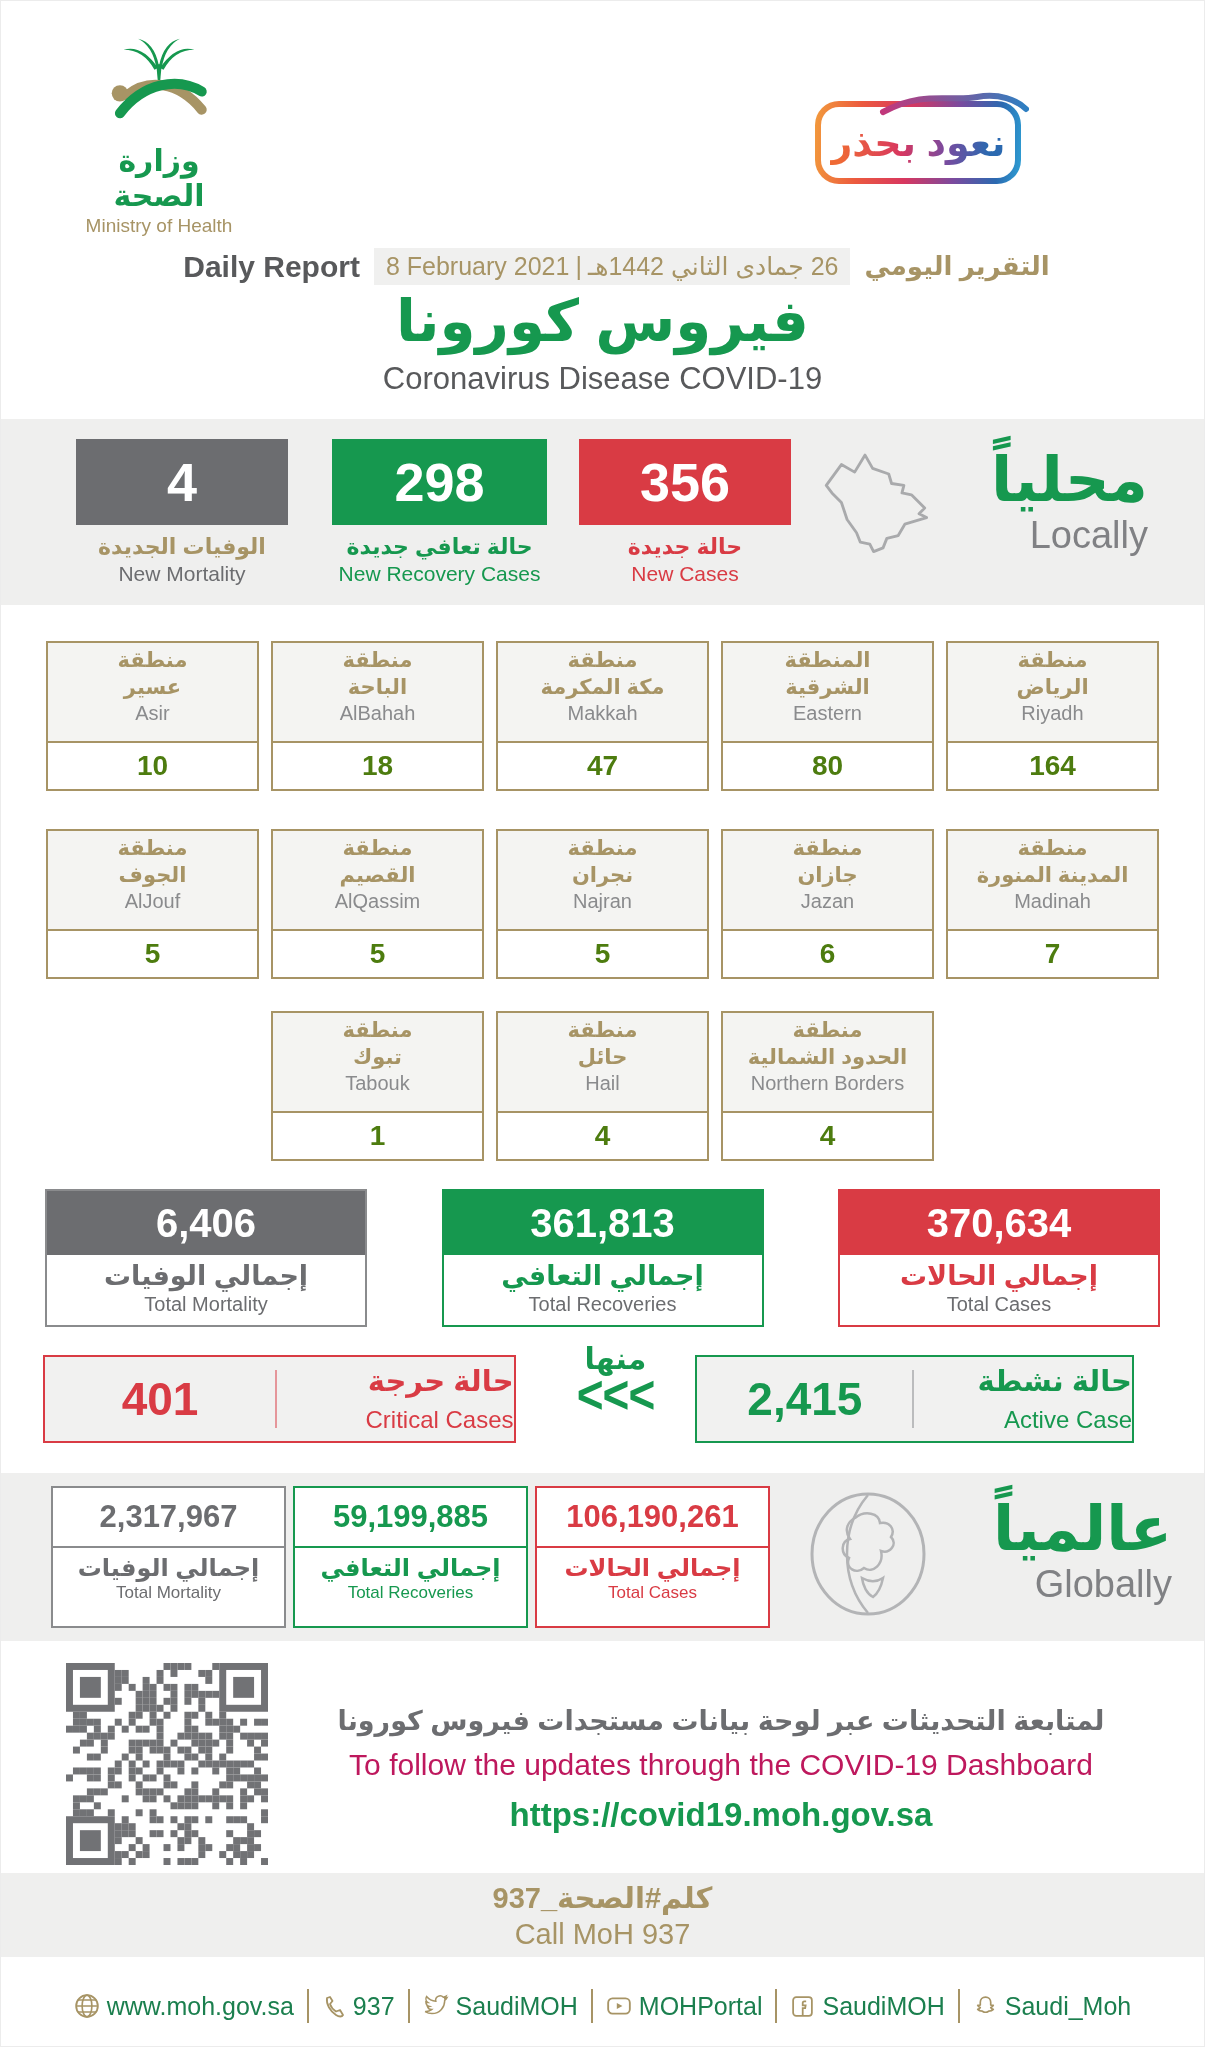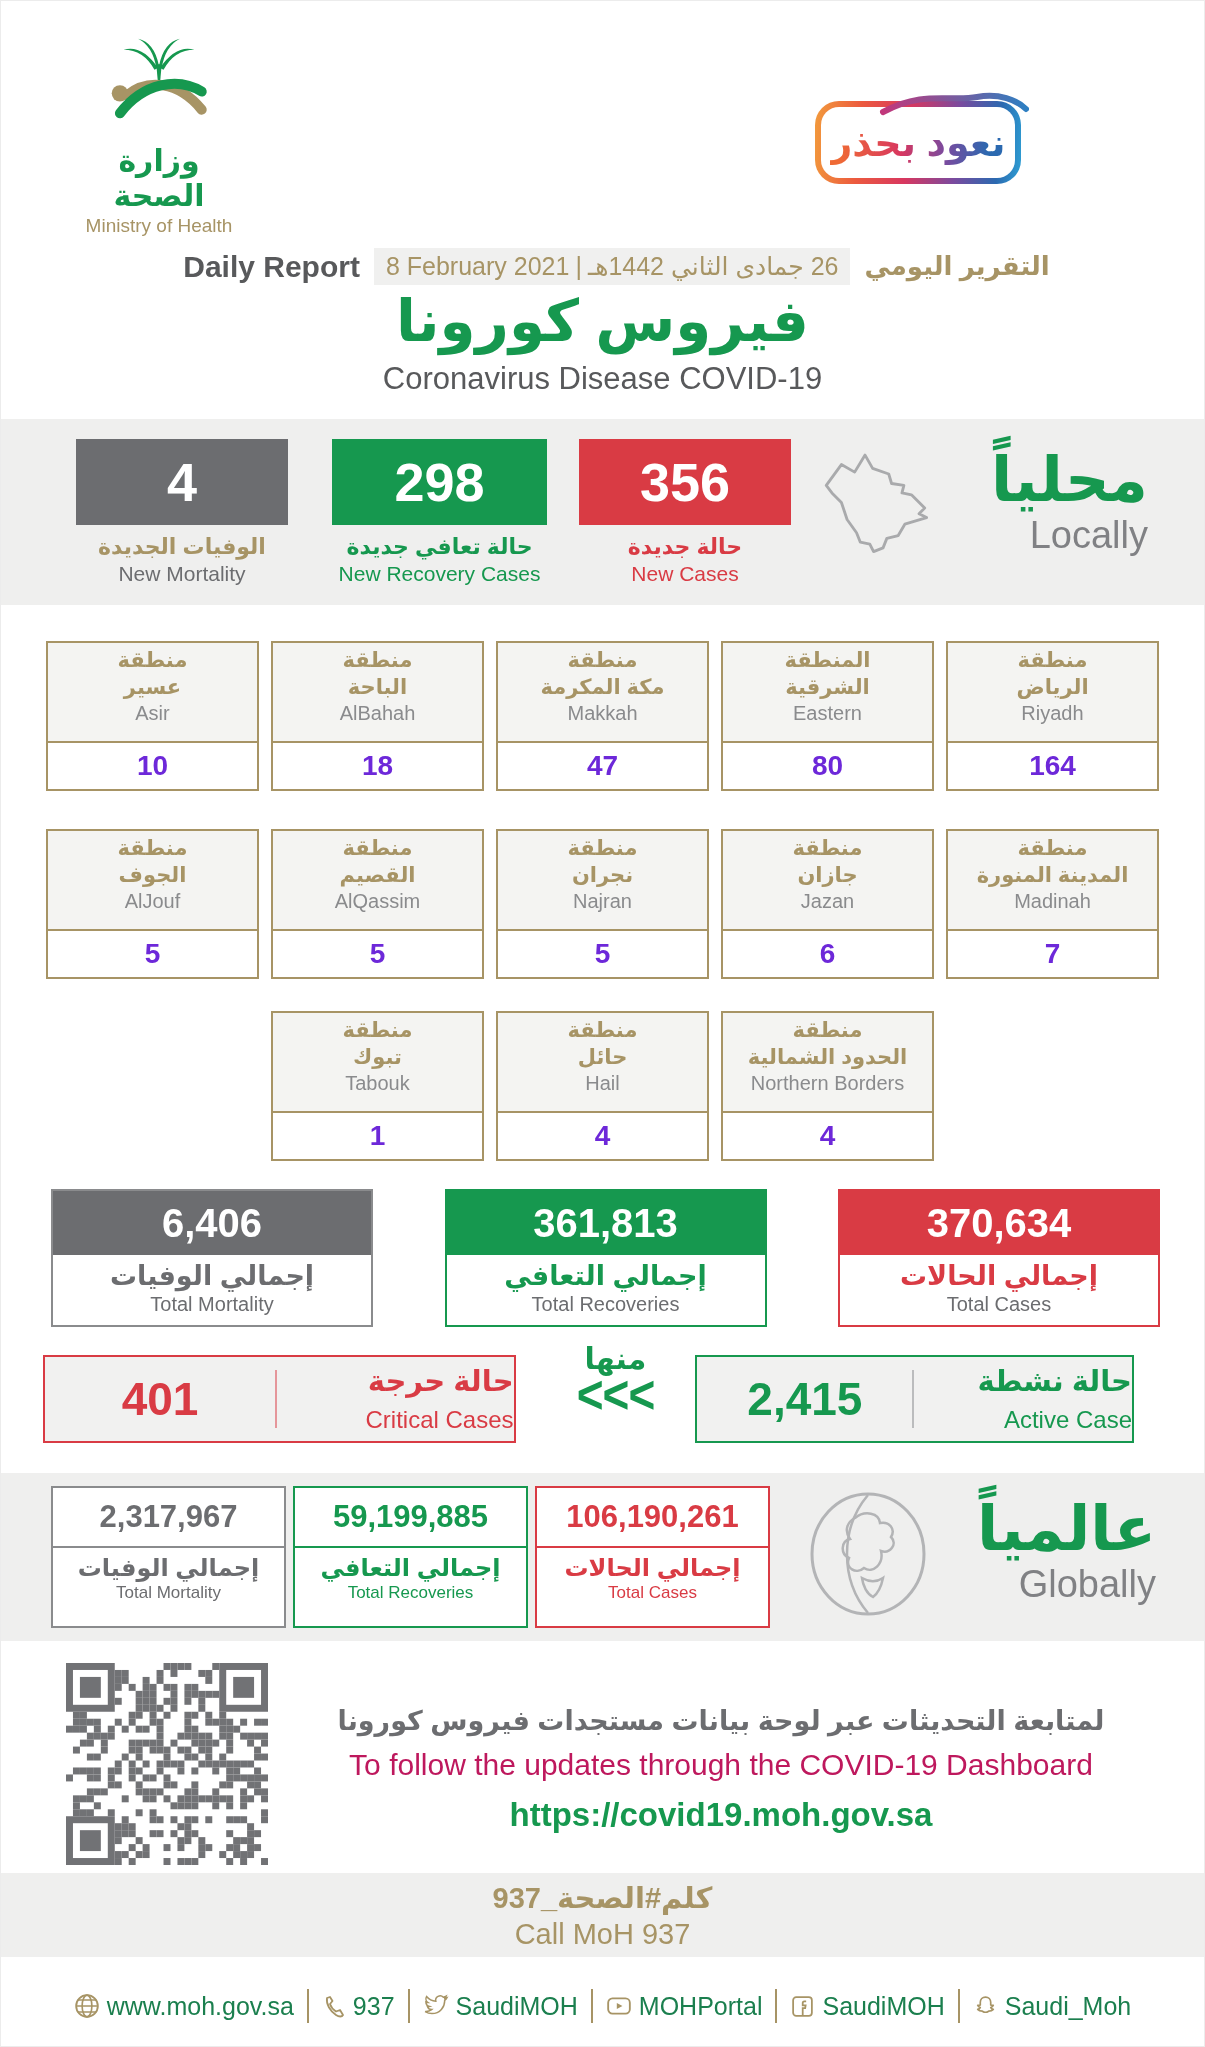--- a/index.html
+++ b/index.html
@@ -51,26 +51,26 @@
 
   
   .region-row { display:flex; justify-content:space-between; padding:0 45px; }
   .region-row.centered { justify-content:center; gap:12px; }
   .rcard { width:213px; border:2px solid #a79465; background:#fff; }
   .rcard-top { background:#f4f4f2; border-bottom:2px solid #a79465; height:100px;
                text-align:center; padding-top:4px; }
   .rcard-ar { color:#a79465; font-size:21px; font-weight:bold; line-height:1.28; }
   .rcard-en { color:#8a8b8d; font-size:20px; margin-top:1px; }
   .rcard-val { height:46px; display:flex; align-items:center; justify-content:center;
-               color:#6d28d9; font-size:28px; font-weight:bold; }
+               color:#4d7c0f; font-size:28px; font-weight:bold; }
 
   
   .totals-row { display:flex; justify-content:space-between; padding:0 44px; margin-top:28px; }
   .tcard { width:322px; border:2px solid; background:#fff; }
-  .tcard.gray { border-color:#8a8b8d;margin-left:6px; } .tcard.green { border-color:#16984f; } .tcard.red { border-color:#d93b44; }
+  .tcard.gray { border-color:#8a8b8d; } .tcard.green { border-color:#16984f; } .tcard.red { border-color:#d93b44; }
   .tcard-head { height:64px; display:flex; align-items:center; justify-content:center;
                 color:#fff; font-size:40px; font-weight:bold; }
   .tcard-body { text-align:center; padding:5px 0 9px; }
   .tcard-ar { font-size:27px; font-weight:bold; }
   .tcard-en { font-size:20px; color:#6c6d70; margin-top:1px; }
 
   
   .ca-row { display:flex; align-items:flex-start; padding:0 70px 0 42px; margin-top:28px; }
   .ca-box { height:88px; background:#f1f1f0; border:2px solid; display:flex; align-items:center; }
   .crit { width:473px; border-color:#d93b44; }
@@ -91,21 +91,21 @@
   .globally-band { margin-top:30px; height:168px; display:flex; padding:13px 0 0 50px; }
   .gcard { width:235px; height:142px; background:#fff; border:2px solid; text-align:center; margin-right:7px; }
   .gcard.gray { border-color:#8a8b8d; } .gcard.green { border-color:#16984f; } .gcard.red { border-color:#d93b44; }
   .gcard-val { height:60px; line-height:58px; font-size:31px; font-weight:bold; border-bottom:2px solid; }
   .gcard.gray .gcard-val { border-color:#8a8b8d; color:#6c6d70; }
   .gcard.green .gcard-val { border-color:#16984f; color:#16984f; }
   .gcard.red .gcard-val { border-color:#d93b44; color:#d93b44; }
   .gcard-ar { font-size:24px; font-weight:bold; margin-top:6px; }
   .gcard-en { font-size:17px; margin-top:1px; }
   .globe-wrap { margin-left:30px; margin-top:4px; }
-  .glob-head { flex:1; text-align:right; padding-right:48px; padding-top:10px; }
+  .glob-head { flex:1; text-align:right; padding-right:32px; padding-top:10px; }
 
   
   .qr-row { display:flex; margin-top:22px; padding-left:65px; }
   .dash { flex:1; text-align:center; padding:42px 60px 0 30px; }
   .dash-ar { color:#6c6d70; font-size:27px; font-weight:bold; }
   .dash-en { color:#be185d; font-size:30px; margin-top:11px; }
   .dash-url { color:#16984f; font-size:33px; font-weight:bold; margin-top:14px; display:inline-block; }
 
   
   .call-band { margin-top:8px; height:84px; text-align:center; padding-top:8px; }

